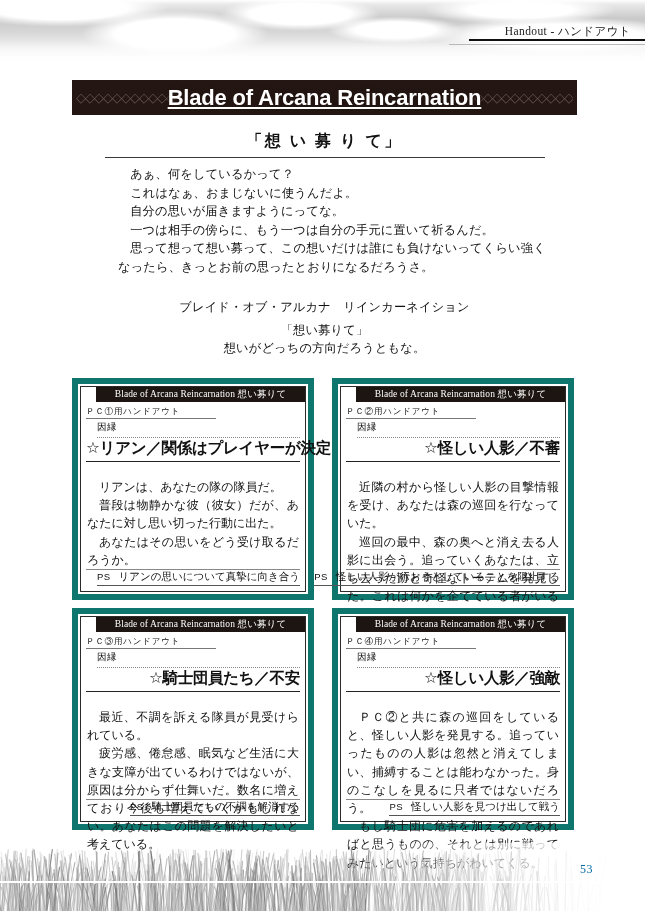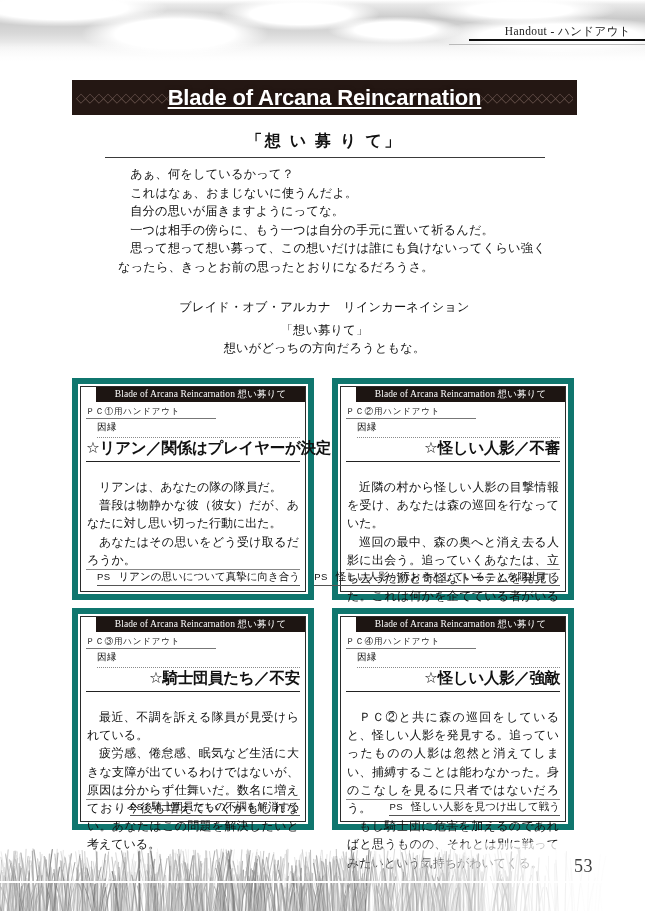--- a/index.html
+++ b/index.html
@@ -149,21 +149,21 @@
   }
   .grass svg{display:block;}
   .grass-fade{
     position:absolute;left:0;bottom:0;width:645px;height:68px;
     background:linear-gradient(to right,rgba(255,255,255,0) 0%,rgba(255,255,255,0) 55%,rgba(255,255,255,.55) 76%,rgba(255,255,255,.92) 92%,#fff 100%);
   }
   .grass-line{position:absolute;left:0;bottom:28px;width:645px;height:1.6px;background:#fff;}
 
   .pageno{
     position:absolute;right:52px;bottom:34px;
-    font-size:18px;color:#404040;letter-spacing:.5px;z-index:9;
+    font-size:12px;color:#0369a1;letter-spacing:.5px;z-index:9;
   }
 </style>
 </head>
 <body>
 
 <div class="sky"></div>
 
 <div class="runhead">
   <div class="rh-text">Handout - ハンドアウト</div>
 </div>

